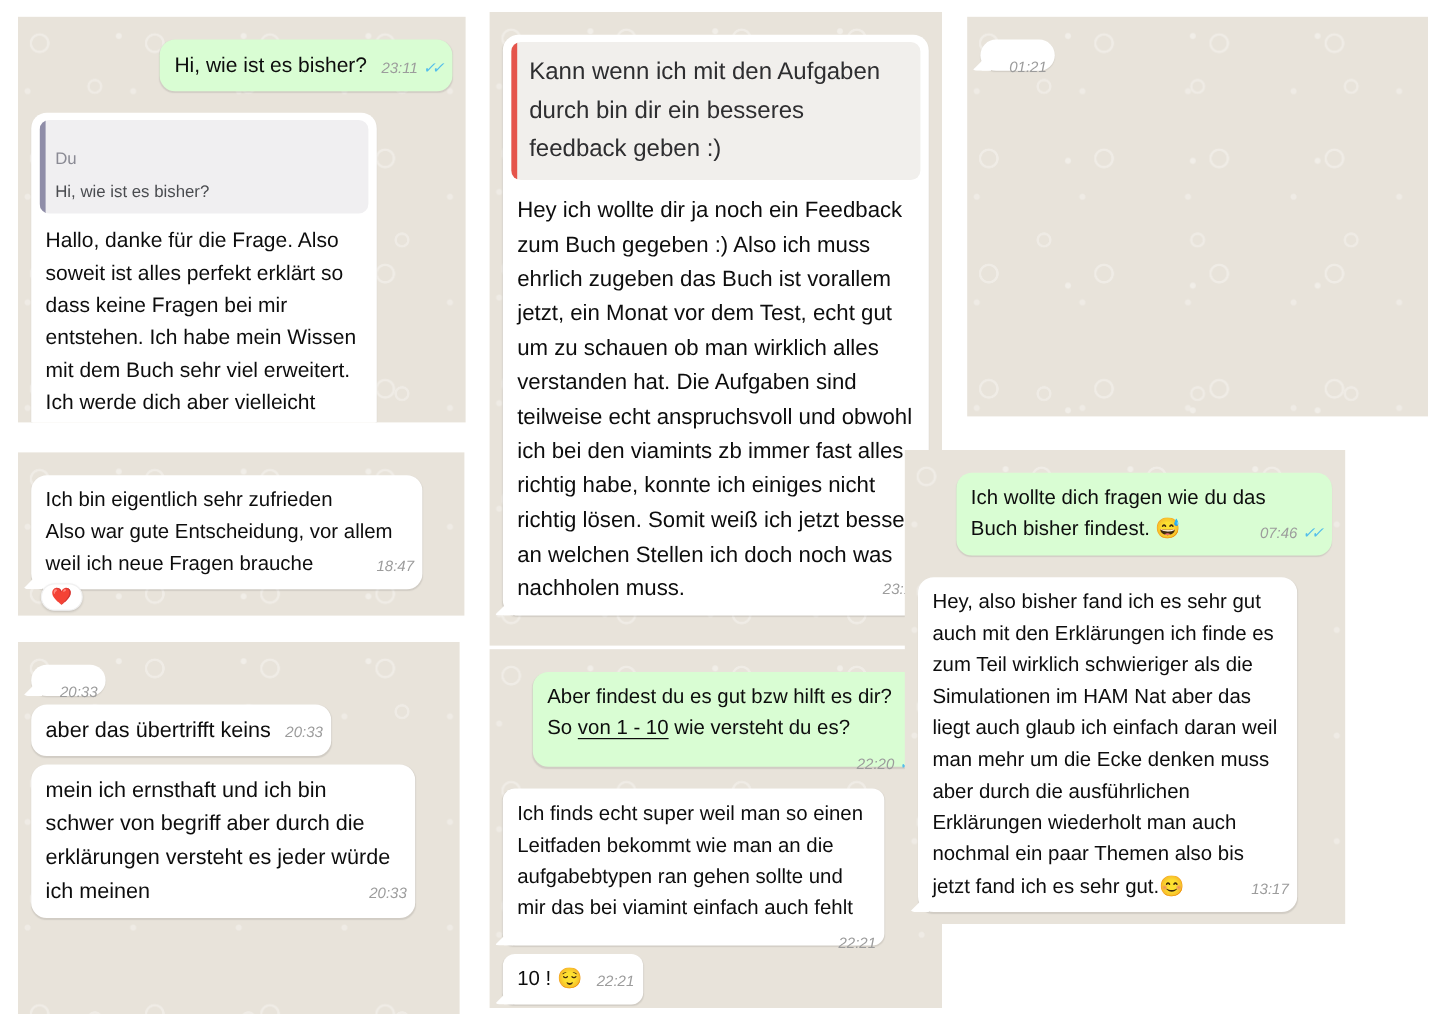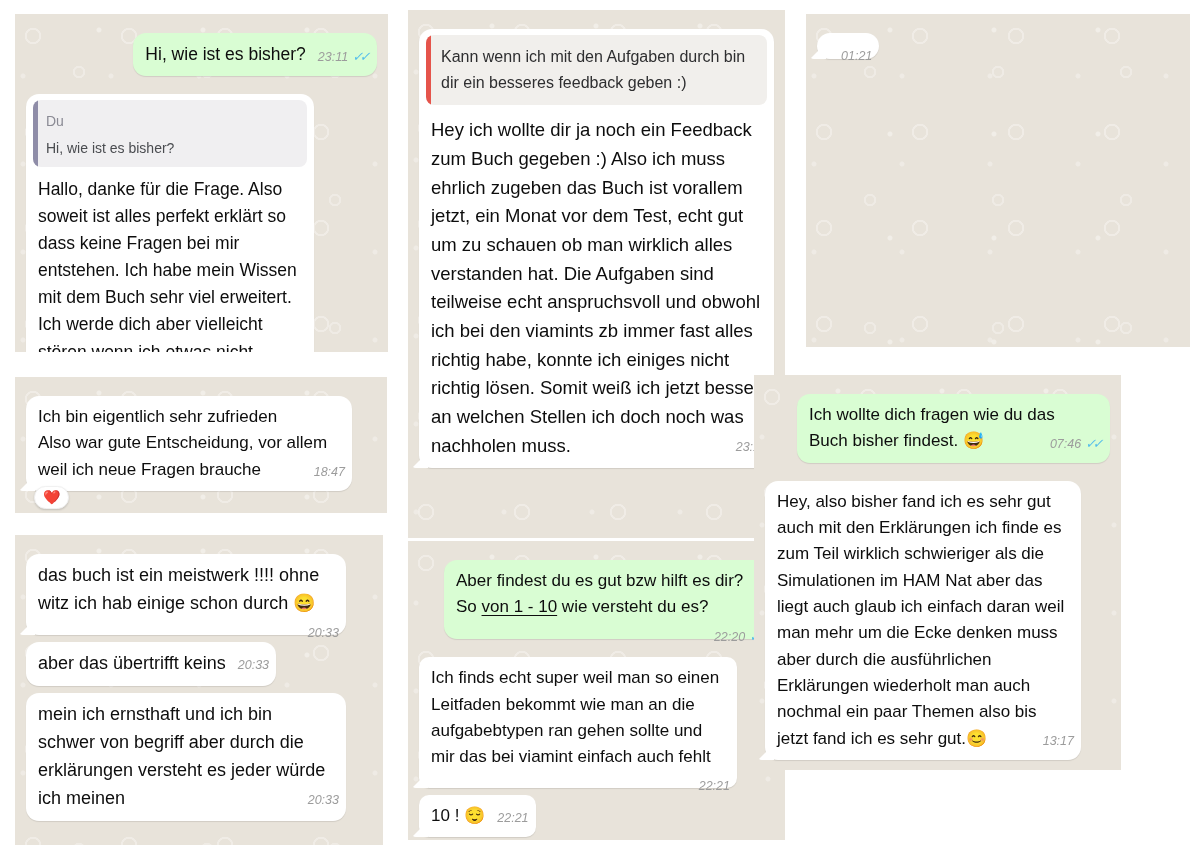--- a/index.html
+++ b/index.html
@@ -54,32 +54,32 @@
     font-size:12.5px;color:#9c9c9c;
     margin-left:12px;margin-right:-5px;margin-bottom:-3px;
     position:relative;top:9px;font-style:italic;
   }
   .ticks{color:#53bdeb;letter-spacing:-3.5px;font-size:13px;margin-left:4px;padding-right:3px;}
   .detected-link{text-decoration:underline;text-underline-offset:2.5px;}
 
   
   .quote{
     position:relative;border-radius:8px;overflow:hidden;
-    padding:11px 10px 8px 13px;margin:-2px -5px 9px -5px;
+    padding:22px 10px 8px 13px;margin:-2px -5px 9px -5px;
     background:#f0eff1;
   }
   .quote.grey::before,.quote.red::before{
     content:"";position:absolute;left:0;top:0;bottom:0;width:4.5px;
   }
   .quote.grey::before{background:#8f8da8;}
   .quote.red::before{background:#e5544b;}
   .quote-label{font-size:14px;color:#8a8a94;margin-bottom:5px;}
   .quote-text{font-size:14px;color:#4a4c50;line-height:1.5;}
   #p-m1 .quote{background:#f1efec;margin-bottom:11px;padding:9px 12px 10px 15px;}
-  #p-m1 .quote-text{font-size:16px;color:#2e2e30;line-height:1.6;}
+  #p-m1 .quote-text{font-size:20px;color:#2e2e30;line-height:1.6;}
 
   
   #p-l1 .bubble.in {max-width:264px;}
   #p-l1 .bubble.out{max-width:250px;}
   #p-l2 .bubble.in {max-width:302px;}
   #p-l3 .bubble.in {max-width:296px;}
   #p-m1 .bubble.in {max-width:357px;}
   #p-m2 .bubble.out{max-width:306px;}
   #p-m2 .bubble.in {max-width:294px;border-radius:10px;}
   #p-r1 .bubble.in {max-width:352px;}
@@ -108,21 +108,21 @@
         </div><span class="msg-text">Hallo, danke für die Frage. Also soweit ist alles perfekt erklärt so dass keine Fragen bei mir entstehen. Ich habe mein Wissen mit dem Buch sehr viel erweitert. Ich werde dich aber vielleicht stören wenn ich etwas nicht verstehe 🙏</span></div>
     </div>
   </div>
 <div class="panel" id="p-l2">
     <div class="msg-row in has-reaction">
       <div class="bubble in tail"><span class="msg-text">Ich bin eigentlich sehr zufrieden<br>Also war gute Entscheidung, vor allem weil ich neue Fragen brauche</span><span class="meta"><span class="time">18:47</span></span><span class="reaction">❤️</span></div>
     </div>
   </div>
 <div class="panel" id="p-l3">
     <div class="msg-row in">
-      <div class="bubble in tail"><span class="msg-text">das buch ist ein meistwerk !!!! ohne witz ich hab einige schon durch 😄</span><span class="meta"><span class="time">20:33</span></span></div>
+      <div class="bubble in tail"><span class="meta"><span class="time">20:33</span></span></div>
     </div>
     <div class="msg-row in">
       <div class="bubble in"><span class="msg-text">aber das übertrifft keins</span><span class="meta"><span class="time">20:33</span></span></div>
     </div>
     <div class="msg-row in">
       <div class="bubble in"><span class="msg-text">mein ich ernsthaft und ich bin schwer von begriff aber durch die erklärungen versteht es jeder würde ich meinen</span><span class="meta"><span class="time">20:33</span></span></div>
     </div>
   </div>
 <div class="panel" id="p-m1">
     <div class="msg-row in">

